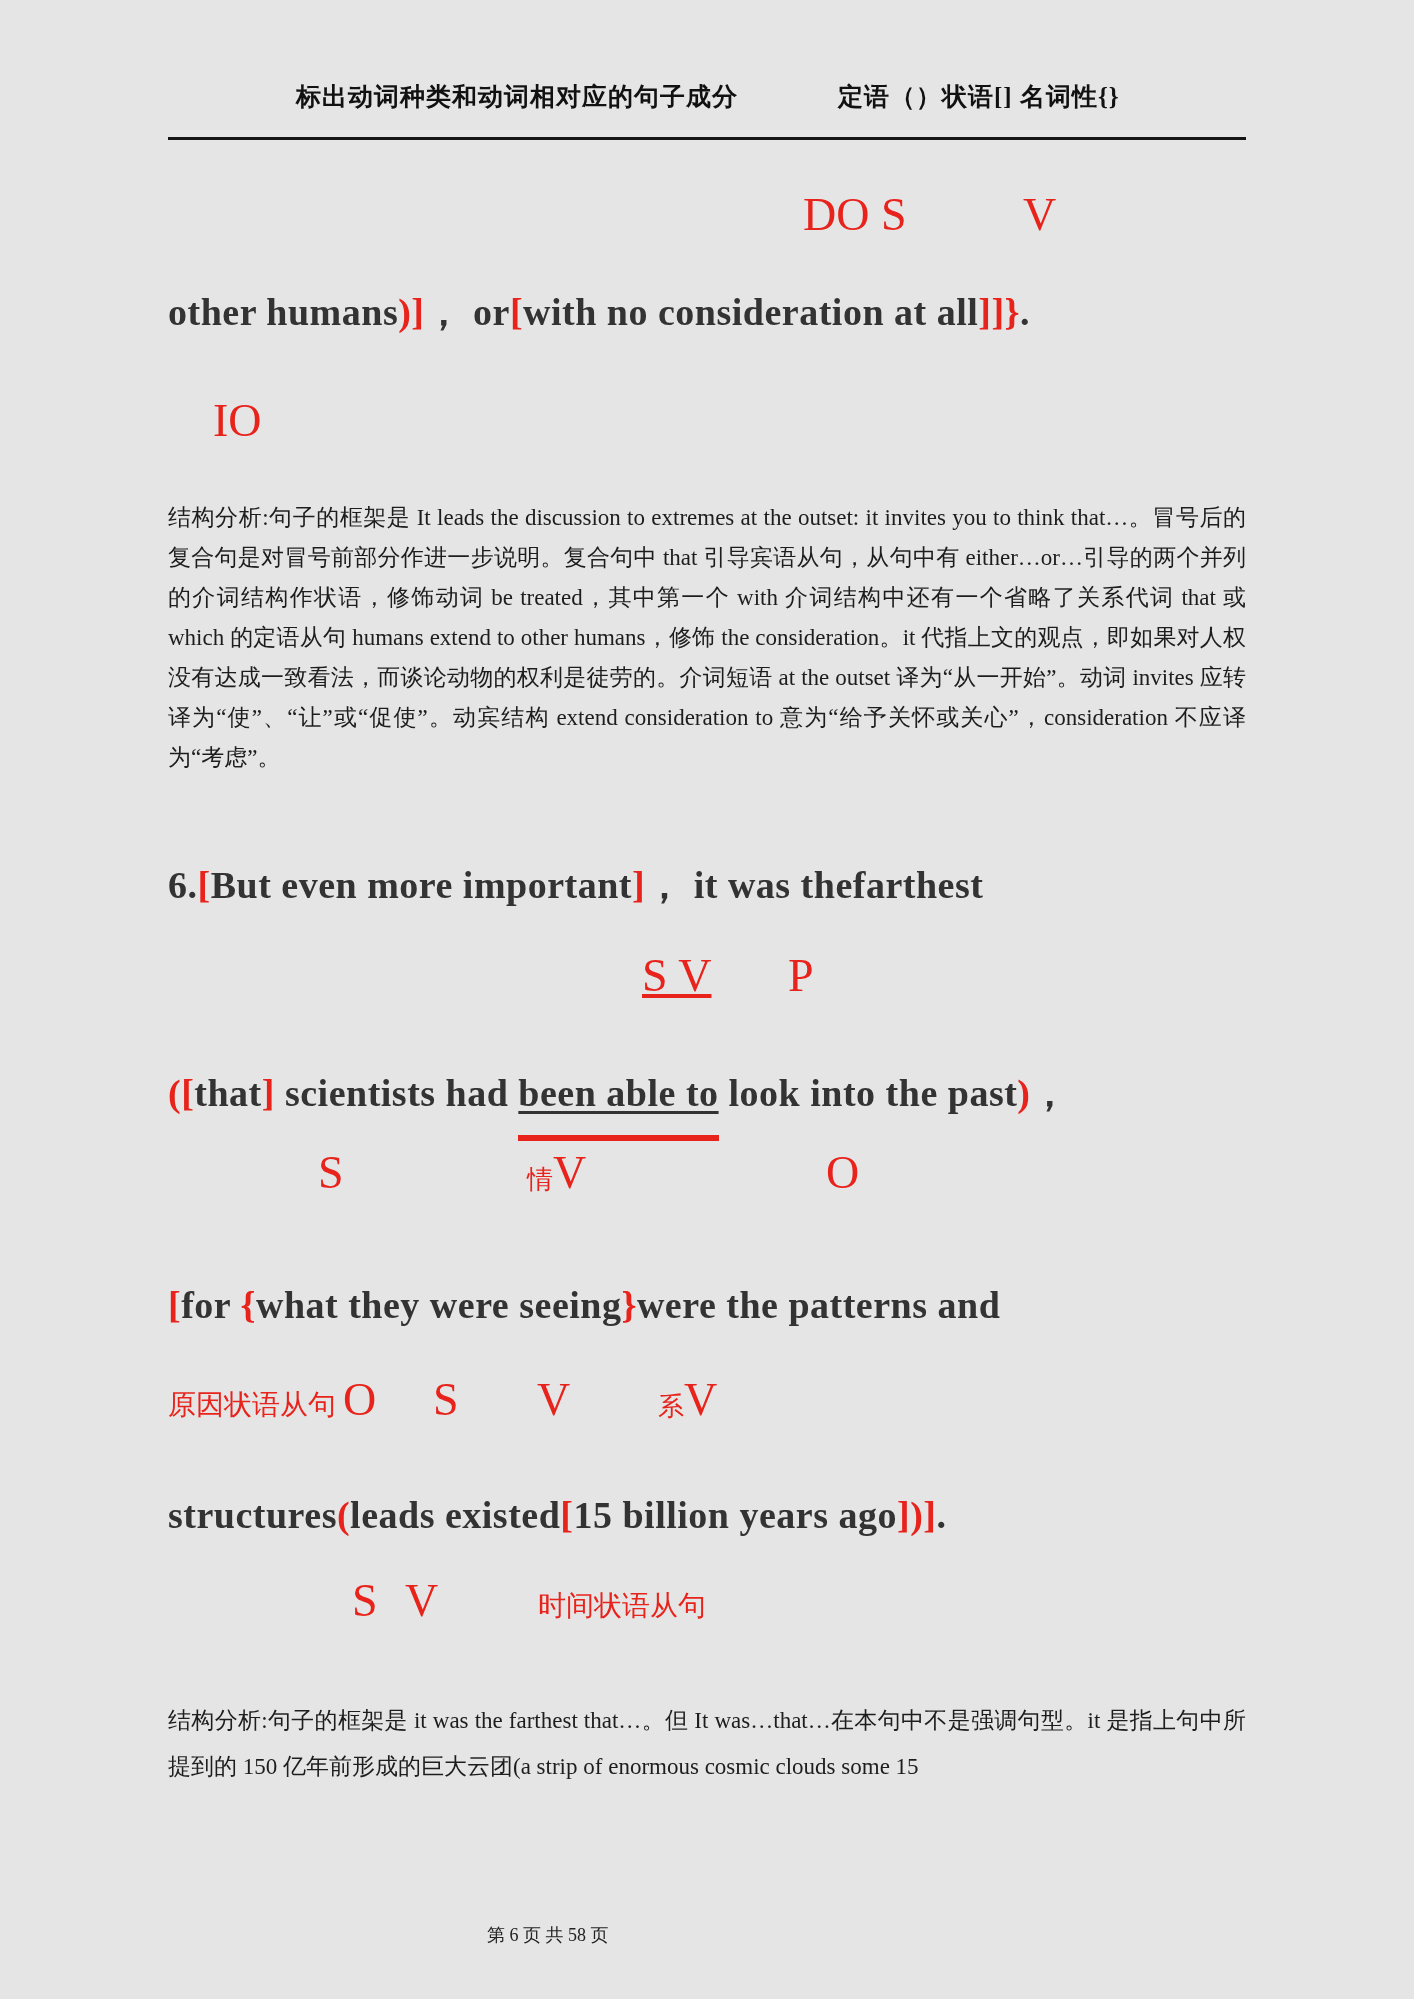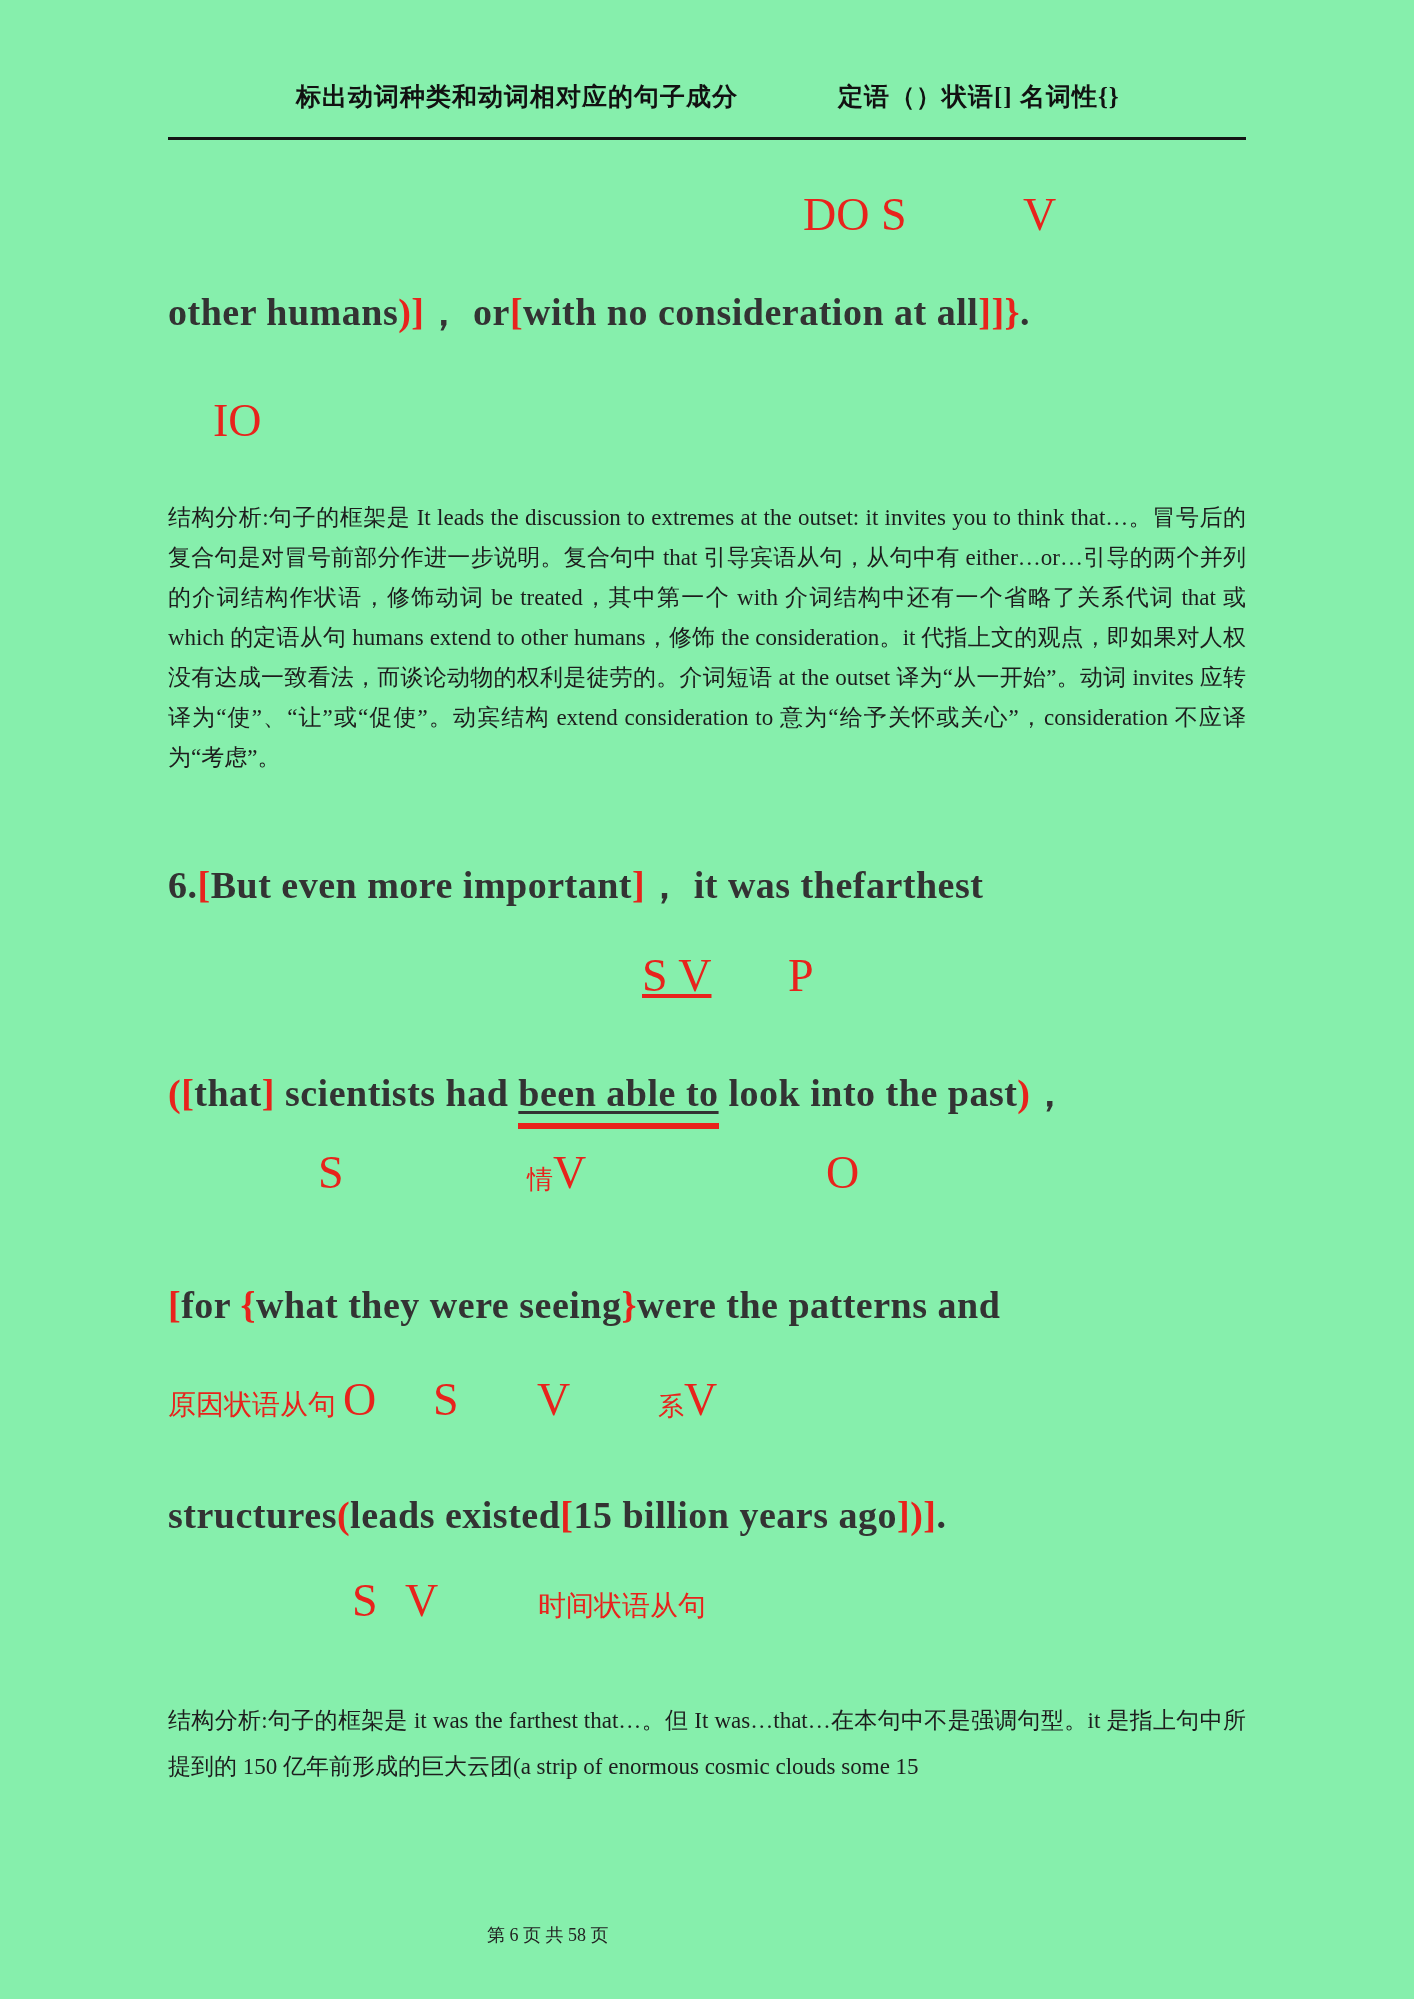--- a/index.html
+++ b/index.html
@@ -1,31 +1,31 @@
 <!DOCTYPE html>
 <html><head>
 <meta charset="utf-8">
 <style>
   html,body{margin:0;padding:0;background:#888;}
   .page{
-    position:relative; width:1414px; height:1999px; background:#86efac;
+    position:relative; width:1414px; height:1999px; background:#e5e5e5;
     font-family:"Liberation Serif","DejaVu Serif",serif; overflow:hidden;
     margin:0 auto;
   }
   
   .hdr{position:absolute; top:80px; font-size:25px; font-weight:bold; color:#111; letter-spacing:1px; white-space:nowrap;}
   .hdr-left{left:296px;}
   .hdr-right{left:838px;}
   .rule{position:absolute; left:168px; top:137px; width:1078px; height:3px; background:#151515;}
   
   .sentence{position:absolute; left:168px; font-weight:bold; font-size:38px; color:#333; white-space:nowrap; letter-spacing:.5px;}
   .s1{top:287px;} .s6head{top:860px;} .s6l2{top:1068px;} .s6l3{top:1283px;} .s6l4{top:1493px;}
   .seg-k{color:#333;}
   .seg-r{color:#e8231c;}
-  .seg-u{color:#333; text-decoration:underline; text-underline-offset:5px; border-bottom:6px solid #e8231c; padding-bottom:9px;}
+  .seg-u{color:#333; text-decoration:underline; text-underline-offset:5px; border-bottom:6px solid #e8231c; padding-bottom:21px;}
   
   .ann{position:absolute; color:#e8231c; font-size:46px; line-height:1; white-space:nowrap;}
   .ann-cn{font-size:28px;}
   .ann-pre{font-size:26px; color:#e8231c;}
   .a-r1-0{left:763px; top:192px;margin-left:40px;} .a-r1-1{left:1023px; top:192px;}
   .a-io{left:213px; top:398px;}
   .a-r2-0{left:642px; top:953px;text-decoration:underline;} .a-r2-1{left:788px; top:953px;}
   .a-r3-0{left:318px; top:1150px;} .a-r3-1{left:527px; top:1150px;} .a-r3-2{left:826px; top:1150px;}
   .a-r4-0{left:168px; top:1391px;} .a-r4-1{left:343px; top:1377px;} .a-r4-2{left:433px; top:1377px;}
   .a-r4-3{left:537px; top:1377px;} .a-r4-4{left:658px; top:1377px;}

